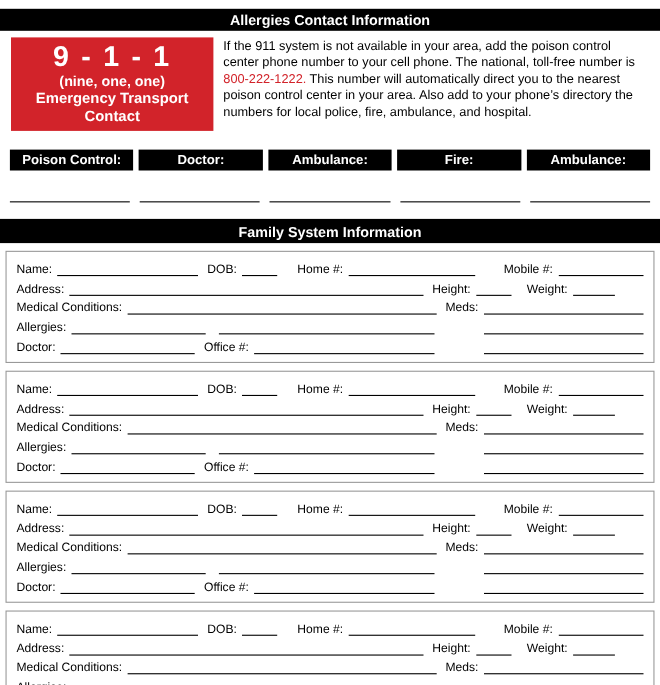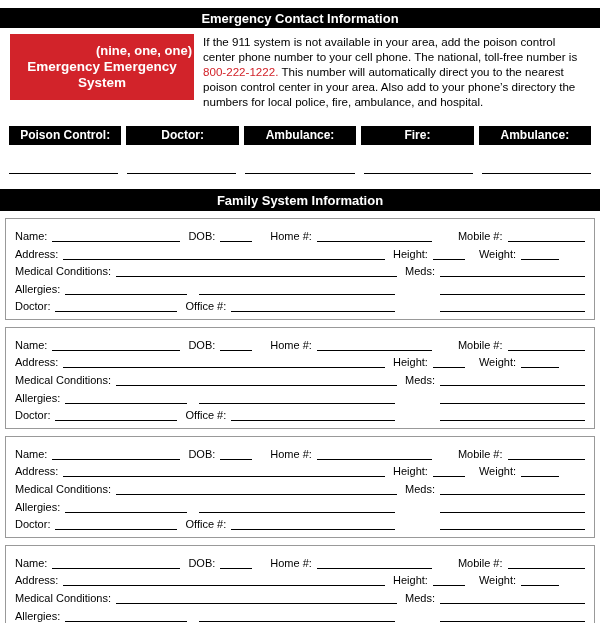--- a/index.html
+++ b/index.html
@@ -40,21 +40,21 @@
     min-height: 66px;
     flex-shrink: 0;
     display: flex;
     flex-direction: column;
     justify-content: center;
     text-align: center;
     font-weight: bold;
     padding: 4px 2px;
   }
   .badge-main { font-size: 26px; letter-spacing: 2px; line-height: 1.05; }
-  .badge-sub  { font-size: 13px; line-height: 1.15; margin-top: 2px; text-align: right; }
+  .badge-sub  { font-size: 13px; line-height: 1.15; margin-top: 2px; }
   .badge-sub2 { font-size: 13.5px; line-height: 1.2; }
   .intro-text {
     flex: 1;
     margin: 0;
     font-size: 11.6px;
     line-height: 1.3;
   }
   .phone { color: #d2232a; font-weight: normal; }
 
   
@@ -120,27 +120,28 @@
   .g26 { width: 26px; flex-shrink: 0; }
   .g45 { width: 45px; flex-shrink: 0; }
   .mr26 { margin-right: 26px; }
 </style>
 </head>
 <body>
 
 <div>
 
   <div class="section-bar top">
-    <span>Emergency Contact Information</span>
+    <span>Allergies Contact Information</span>
   </div>
 
   <div class="intro">
     <div class="badge-911">
+      <div class="badge-main">9 - 1 - 1</div>
       <div class="badge-sub">(nine, one, one)</div>
-      <div class="badge-sub2">Emergency Emergency System</div>
+      <div class="badge-sub2">Emergency Transport Contact</div>
     </div>
     <p class="intro-text"><span>If the 911 system is not available in your area, add the poison control center phone number to your cell phone. The national, toll-free number is </span><span class="phone">800-222-1222.</span><span> This number will automatically direct you to the nearest poison control center in your area. Also add to your phone’s directory the numbers for local police, fire, ambulance, and hospital.</span></p>
   </div>
 
   <div class="contacts-row">
     <div class="contact-box">Poison Control:</div>
     <div class="contact-box">Doctor:</div>
     <div class="contact-box">Ambulance:</div>
     <div class="contact-box">Fire:</div>
     <div class="contact-box">Ambulance:</div>

